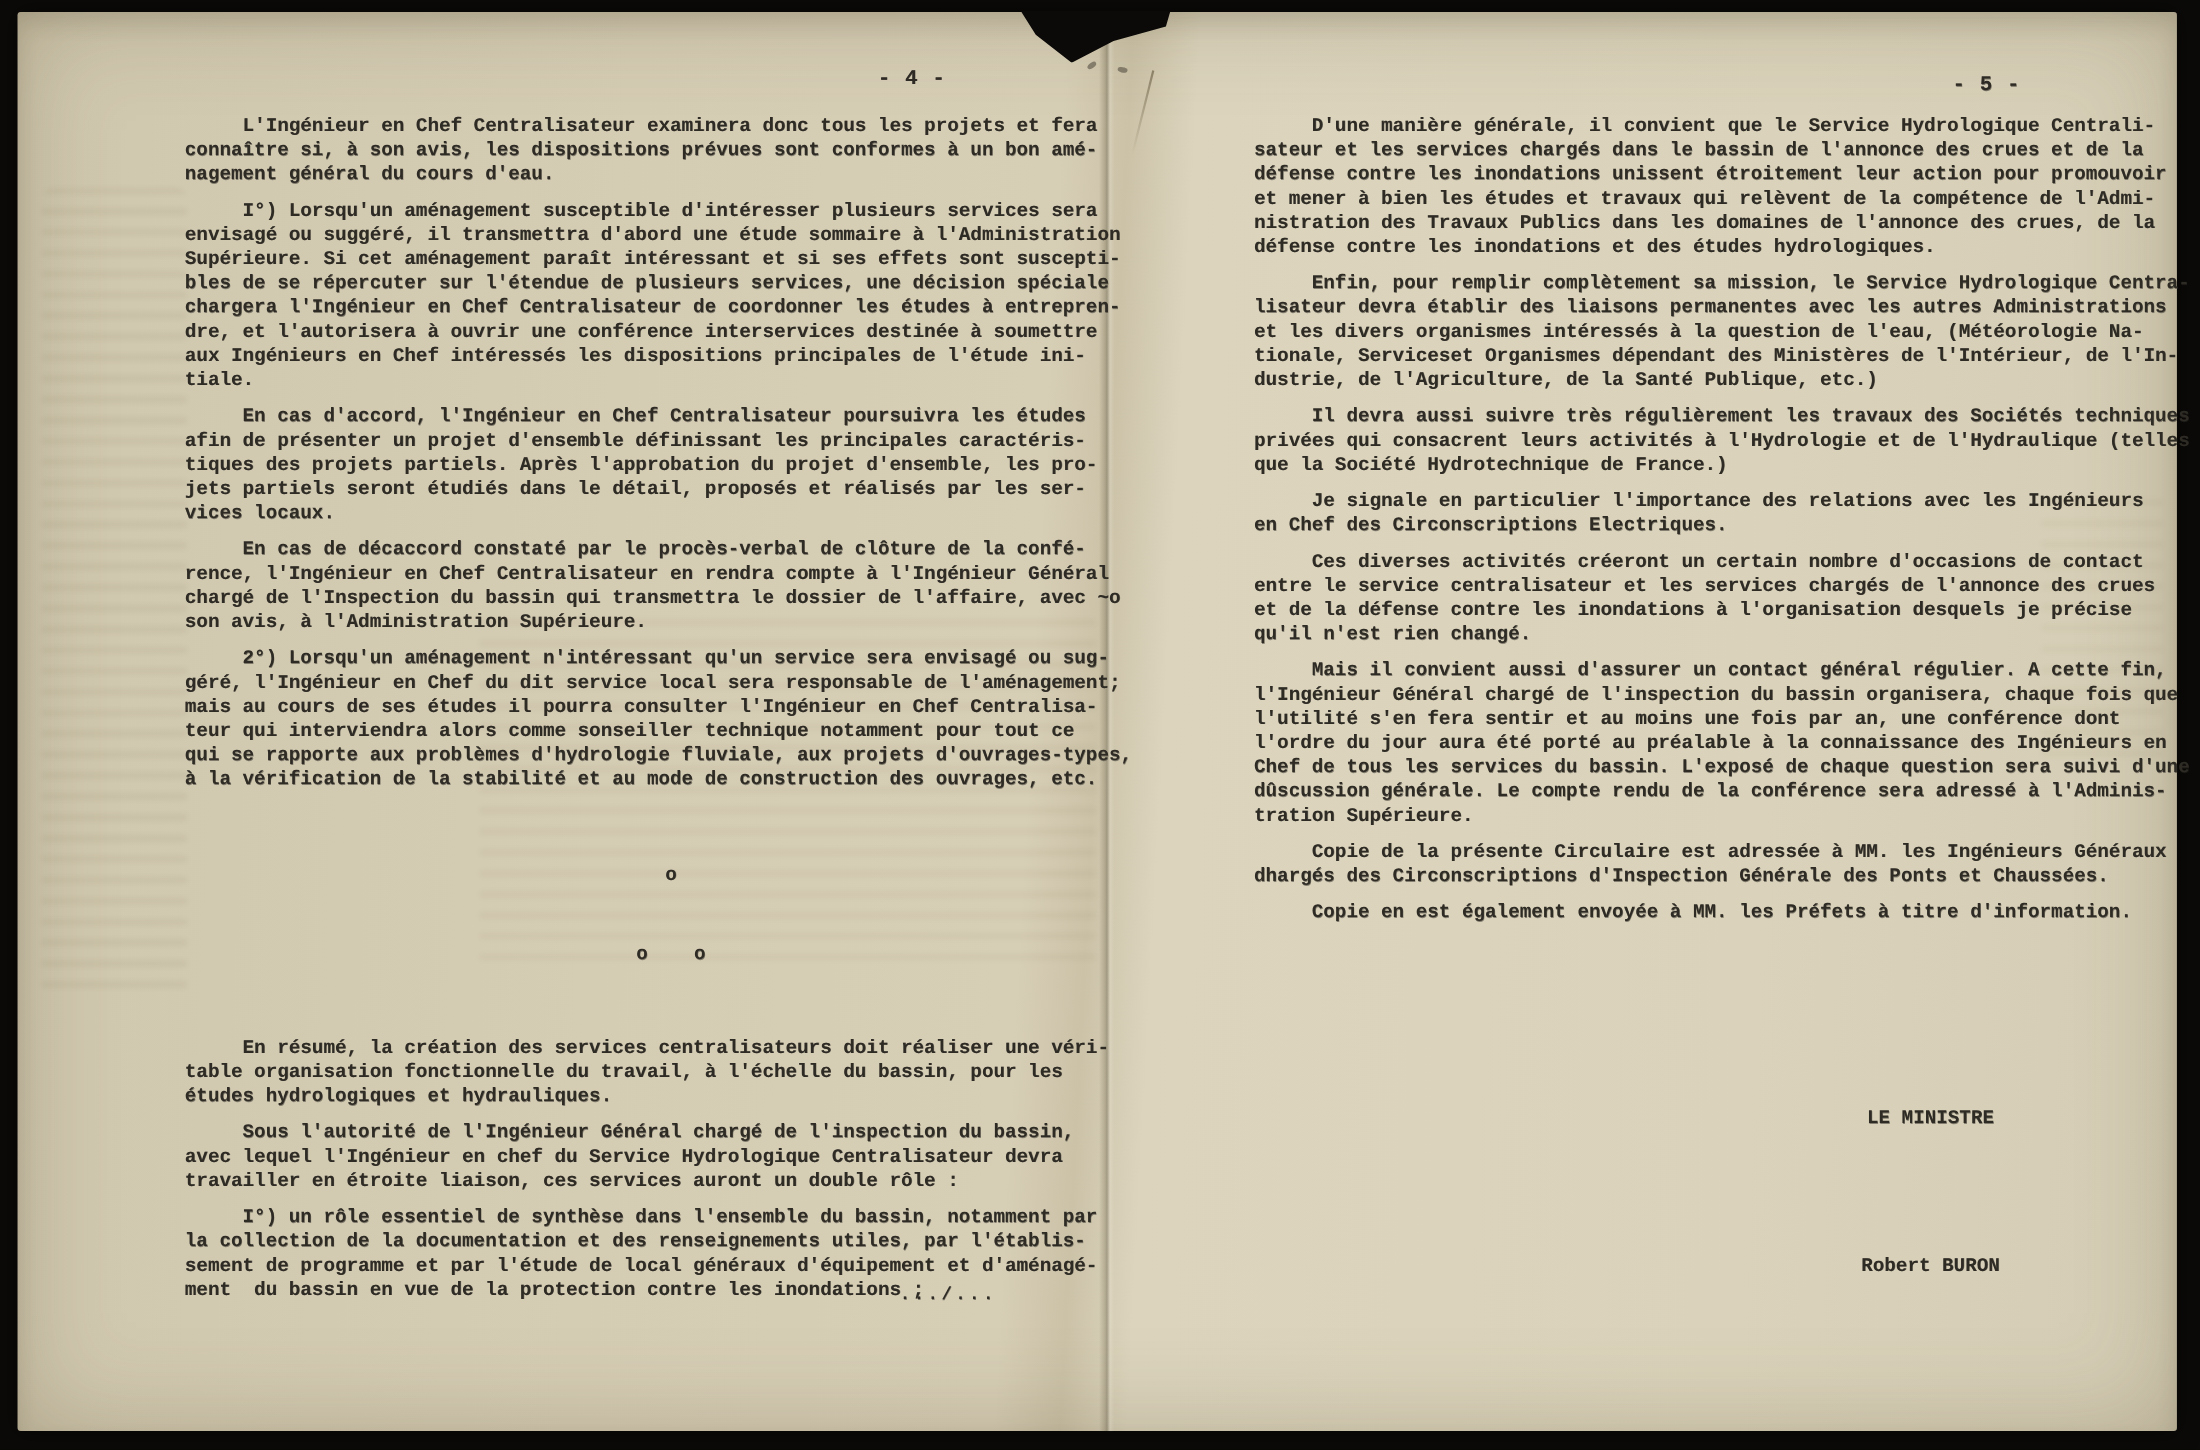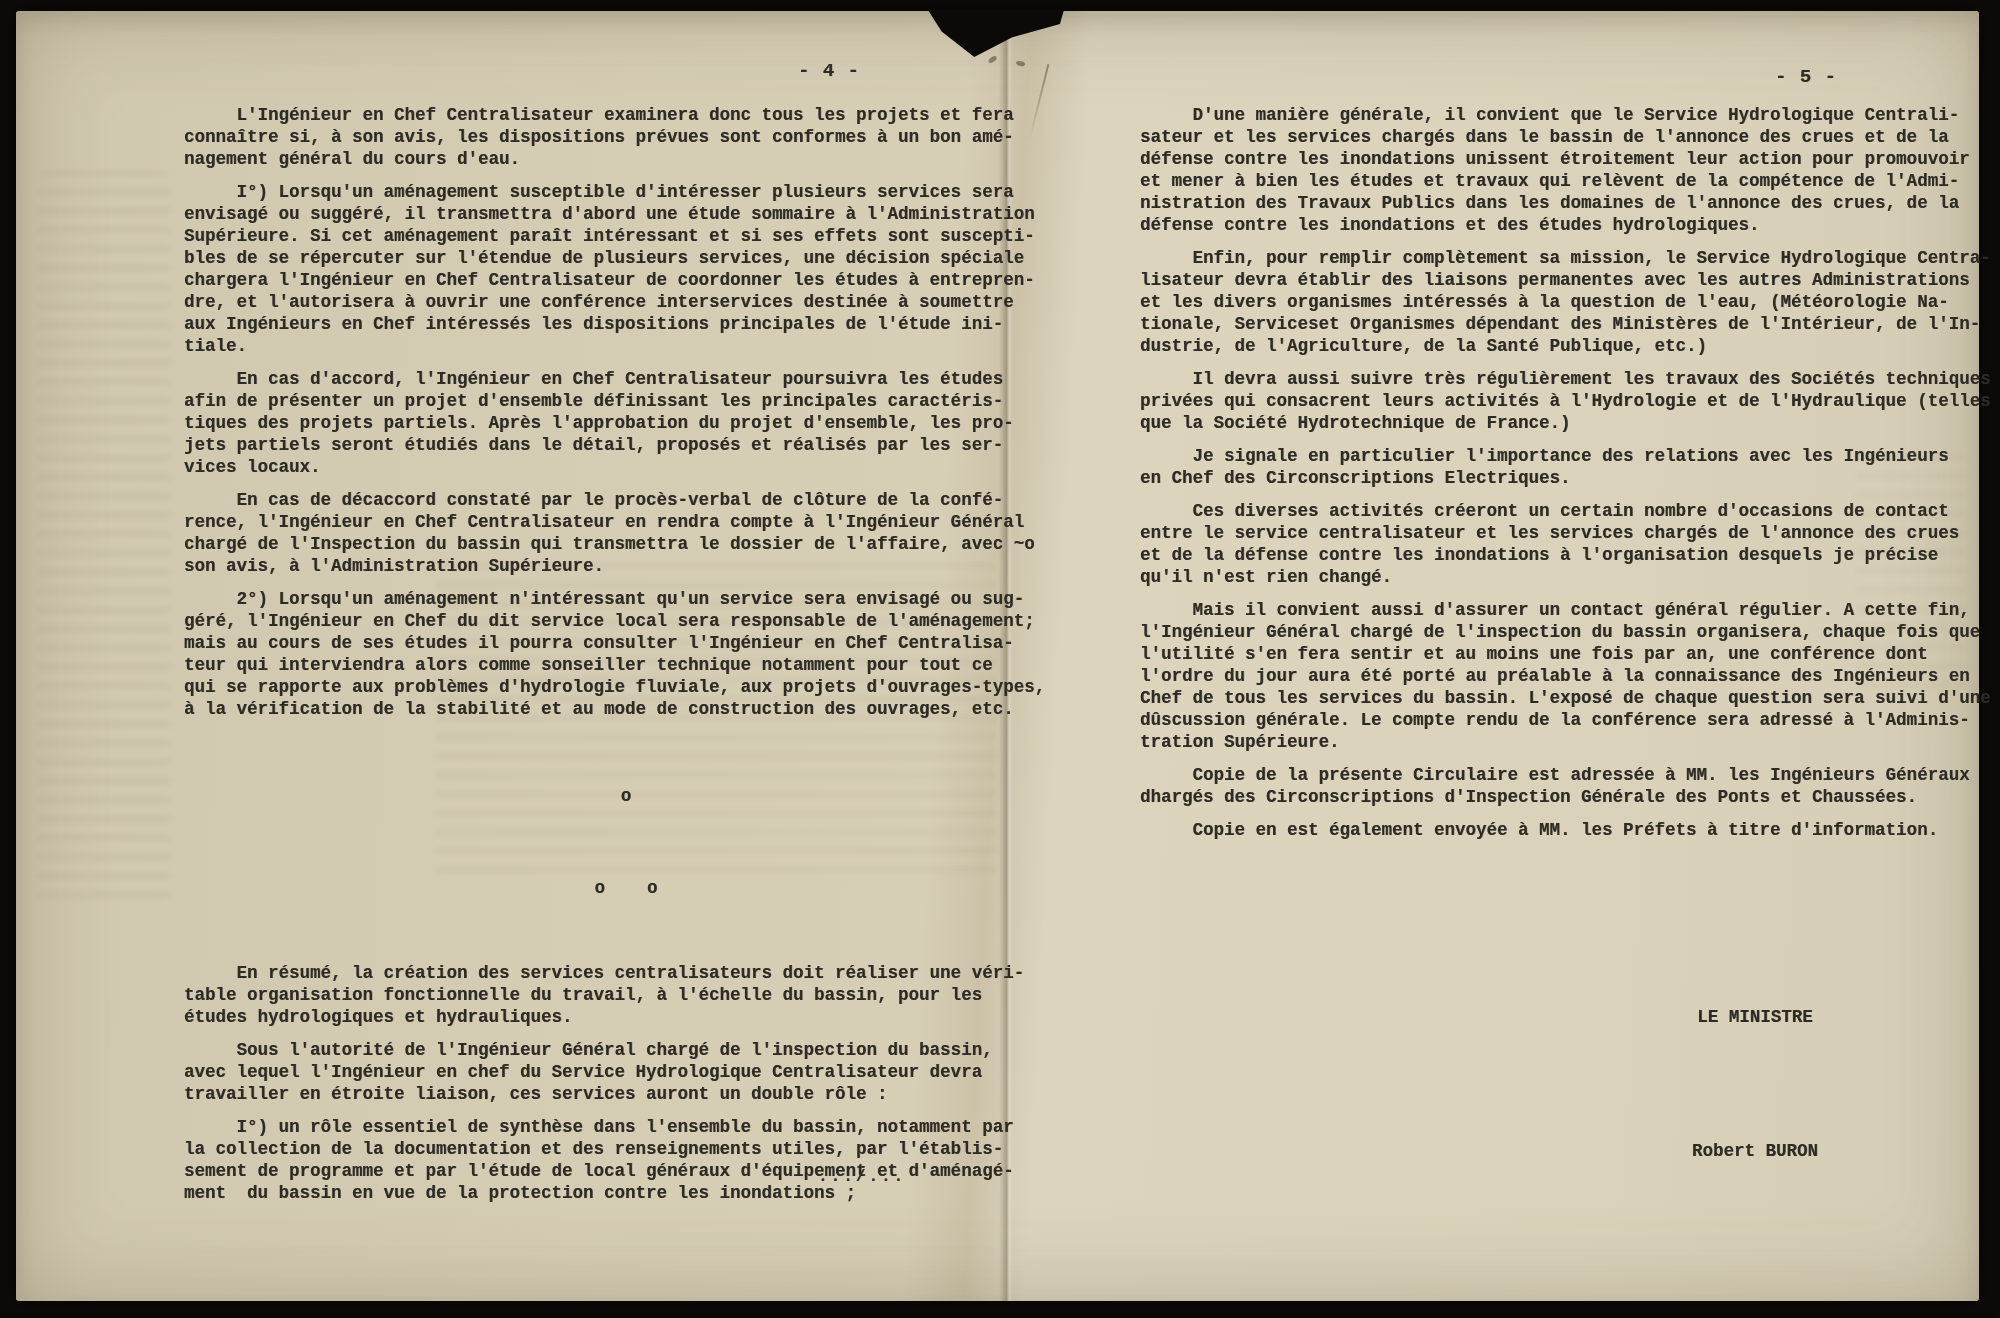--- a/index.html
+++ b/index.html
@@ -98,33 +98,33 @@
   .pagenum.p4 { left: 782px;  top: 49px; }
   .pagenum.p5 { left: 1759px; top: 55px; }
 
   .col {
     position: absolute;
     font-size: 17.5px;
     font-weight: 700;
     line-height: 22px;
     text-shadow: 0.4px 0.4px 0.6px rgba(46,43,37,0.5);
   }
-  .col.c4 { left: 168px;  top: 93px; width: 884px; }
+  .col.c4 { left: 152px;  top: 93px; width: 884px; }
   .col.c5 { left: 1124px; top: 93px; width: 866px; }
   .para {
     white-space: pre;
     margin: 0 0 11px 0;
   }
   .orn {
     text-align: center;
     white-space: pre;
     margin: 16px 0 14px 0;
     line-height: 24px;
   }
-  .orn .row2 { margin-top: 20px; }
+  .orn .row2 { }
   .contmark {
     position: absolute;
     left: 802px;
     top: 1157px;
     font-size: 16px;
     font-weight: 700;
     letter-spacing: 3px;
     color: #2e2b25;
     text-shadow: 0.4px 0.4px 0.6px rgba(46,43,37,0.5);
   }

